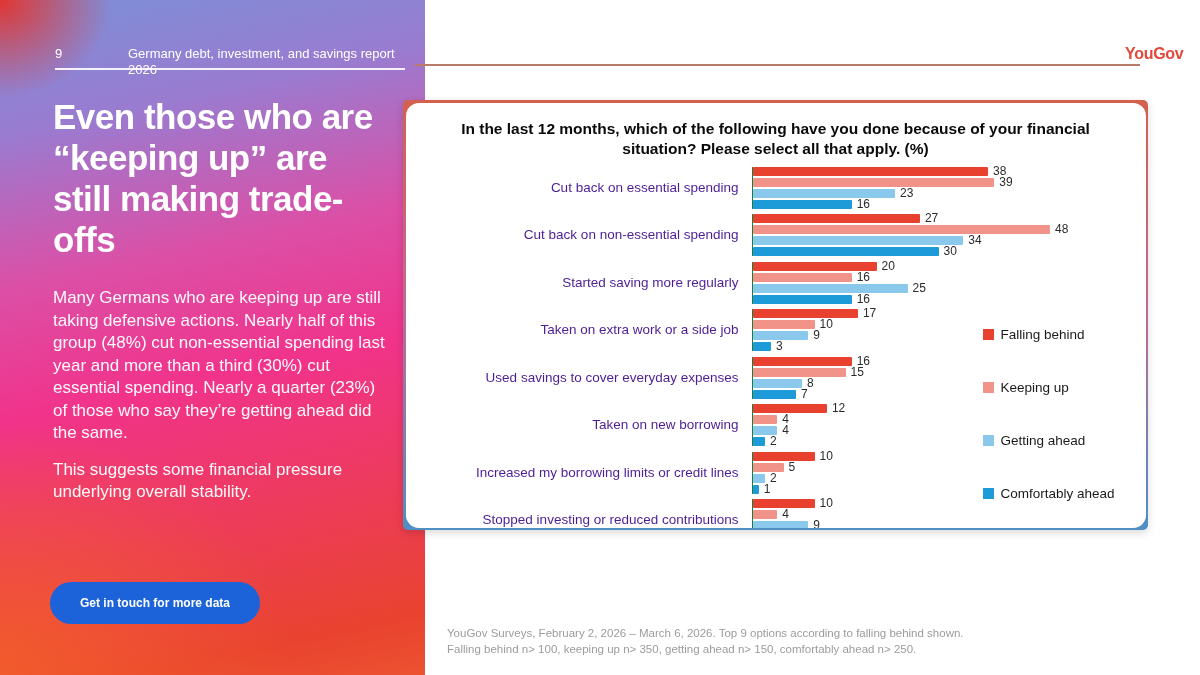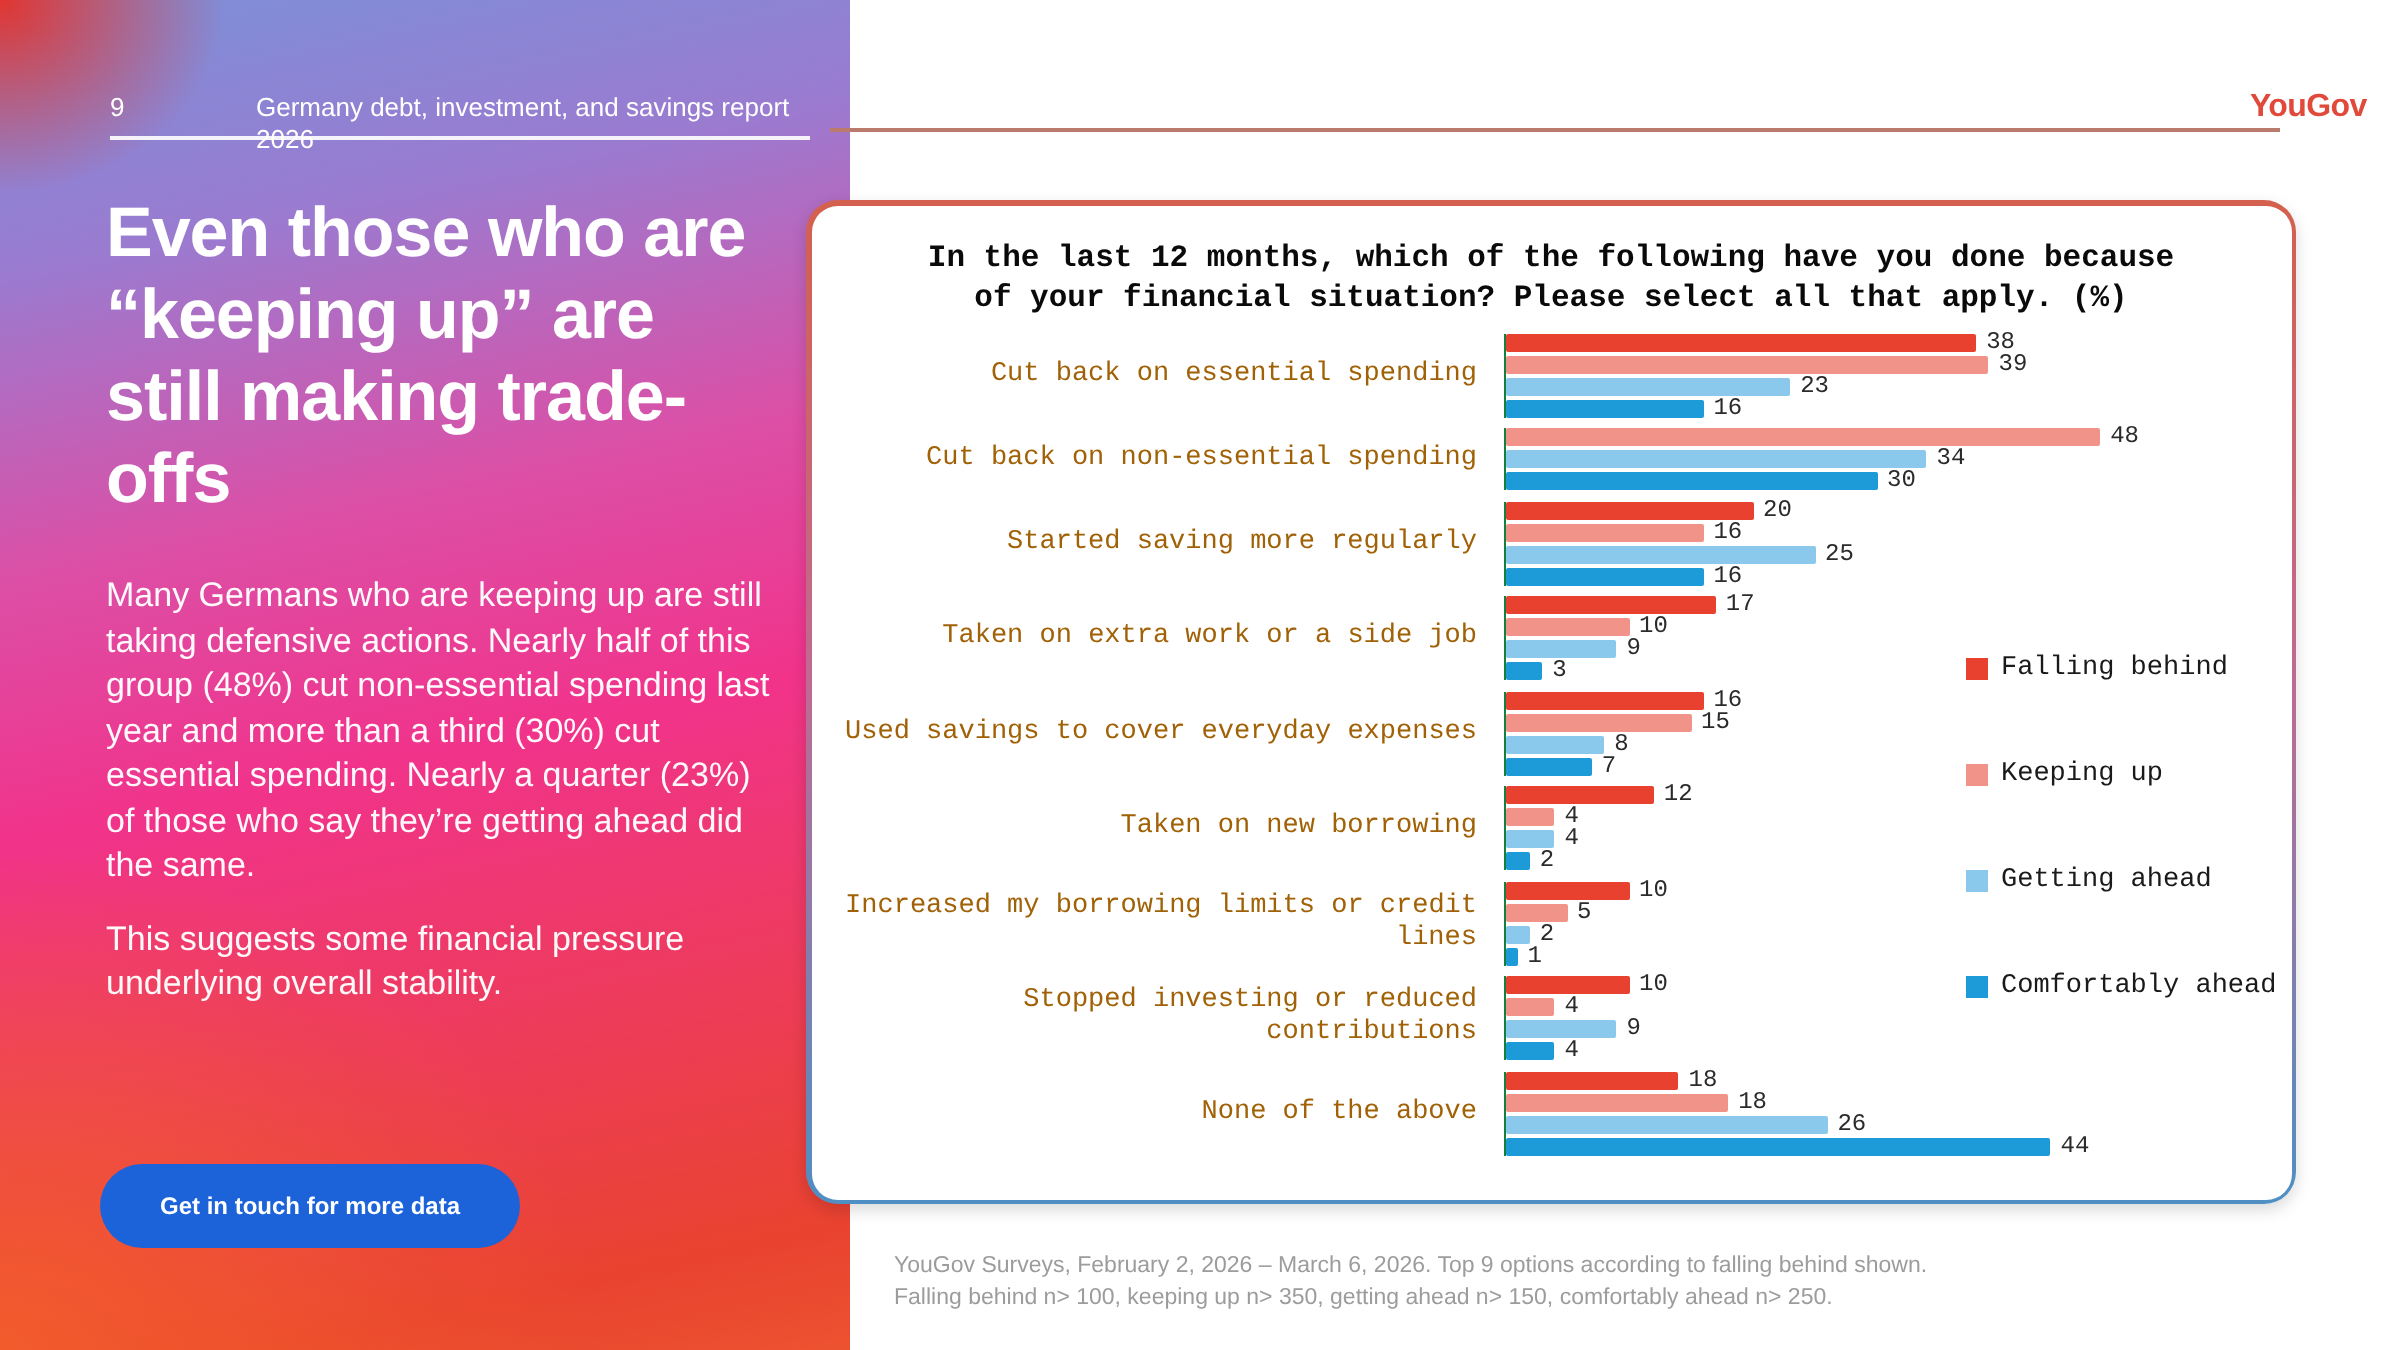--- a/index.html
+++ b/index.html
@@ -55,44 +55,43 @@
     position: absolute; left: 1094px; top: 45px;
     color: #E1493B; font-size: 16px; font-weight: bold; letter-spacing: -0.3px; margin-left: 31px;
   }
   .header-rule-right {
     position: absolute; left: 415px; top: 64px; width: 725px; height: 1.5px;
     background: #BA7A6C;
   }
 
   
   .card-outer {
-    position: absolute; left: 403px; top: 100px; width: 745px; height: 502px;
-    border-radius: 16px; padding: 2.5px;
+    position: absolute; left: 403px; top: 100px; width: 745px; height: 430px;
+    border-radius: 5px; padding: 2.5px;
     background: linear-gradient(180deg, #D4604E 0%, #C06A92 48%, #4E8FC4 100%);
     box-shadow: 0 3px 8px rgba(0,0,0,0.15);
-    font-family: Liberation Mono, monospace;
   }
   .card-inner {
     width: 100%; height: 100%;
     background: #ffffff; border-radius: 13px;
     position: relative; overflow: hidden;
   }
   .chart-title {
     margin: 16px 55px 0 55px;
     text-align: center; color: #0a0a0a;
     font-size: 15.5px; line-height: 20px; font-weight: bold;
   }
   .chart-rows {
     position: absolute; left: 0; top: 64px; right: 0;
     display: flex; flex-direction: column; gap: 5.5px;
   }
   .chart-group { display: flex; align-items: center; }
   .category-label {
     width: 346px; padding-right: 13px;
-    text-align: right; color: #a16207; font-size: 13.5px; line-height: 16px;
+    text-align: right; color: #4c1d95; font-size: 13.5px; line-height: 16px;
     flex-shrink: 0;
   }
   .bars { flex: 1; border-left: 1px solid #15803d; padding-left: 0; }
   .bar-row { display: flex; align-items: center; height: 9px; margin-bottom: 2px; }
   .bar-row:last-child { margin-bottom: 0; }
   .bar { height: 9px; border-radius: 1px; }
   .value-label { margin-left: 5px; font-size: 12px; color: #2b2b2b; line-height: 9px; }
 
   .legend {
     position: absolute; left: 577px; top: 224px;
@@ -148,20 +147,24 @@
             <div class="bar-row">
               <div class="bar" style="width: 99.2px; background: rgb(29, 155, 216);"></div>
               <span class="value-label">16</span>
             </div>
           </div>
         </div>
         <div class="chart-group">
           <div class="category-label">Cut back on non-essential spending</div>
           <div class="bars">
             <div class="bar-row">
+              <div class="bar" style="width: 167.4px; background: rgb(232, 65, 47);"></div>
+              <span class="value-label">27</span>
+            </div>
+            <div class="bar-row">
               <div class="bar" style="width: 297.6px; background: rgb(242, 147, 138);"></div>
               <span class="value-label">48</span>
             </div>
             <div class="bar-row">
               <div class="bar" style="width: 210.8px; background: rgb(138, 200, 236);"></div>
               <span class="value-label">34</span>
             </div>
             <div class="bar-row">
               <div class="bar" style="width: 186px; background: rgb(29, 155, 216);"></div>
               <span class="value-label">30</span>

